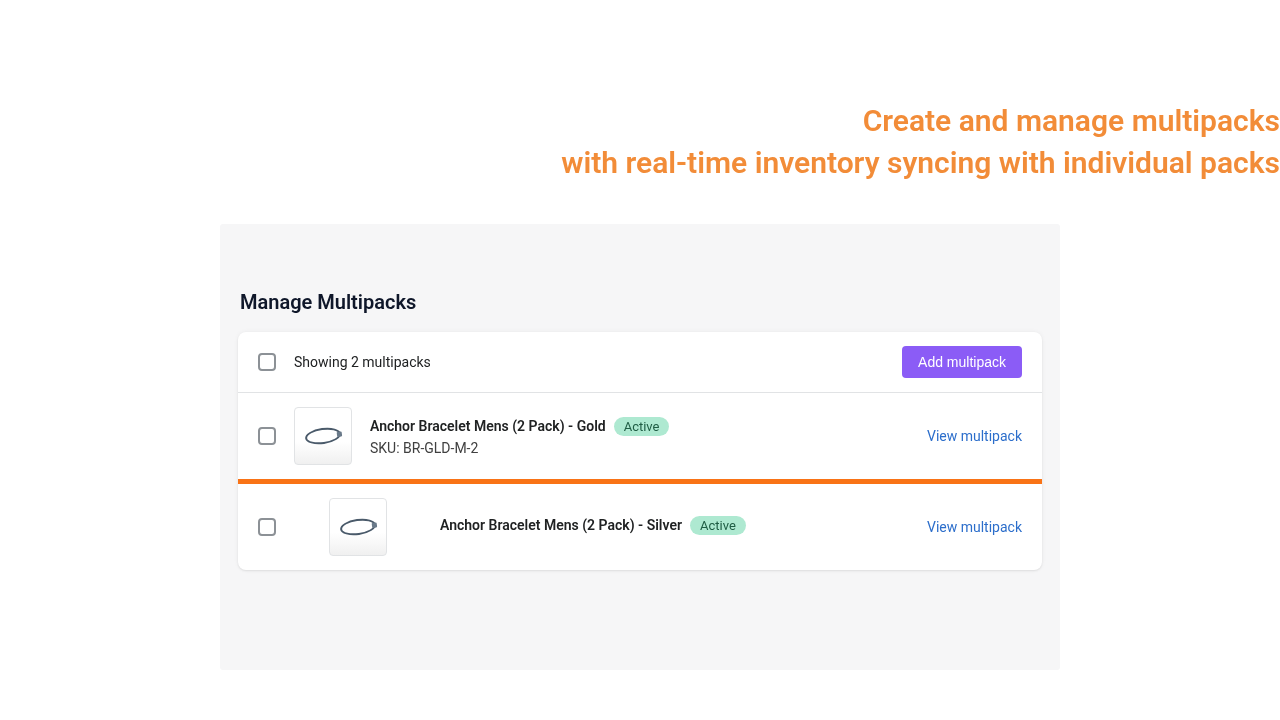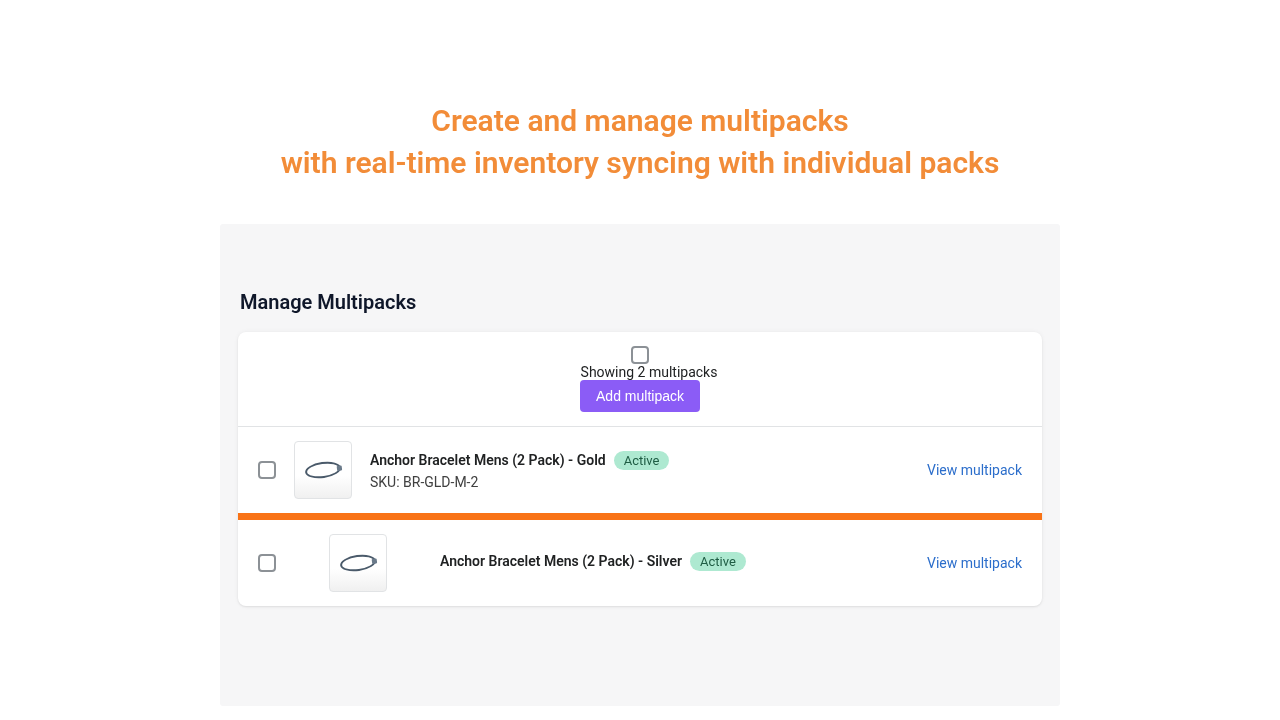--- a/index.html
+++ b/index.html
@@ -4,21 +4,21 @@
   <style>
     * { margin: 0; padding: 0; box-sizing: border-box; }
     body {
       font-family: -apple-system, BlinkMacSystemFont, "Segoe UI", Roboto, Helvetica, Arial, sans-serif;
       background: #ffffff;
       width: 1280px;
       height: 720px;
       overflow: hidden;
     }
     .headline {
-      text-align: center;
+      text-align: right;
       color: #f28c38;
       font-size: 30px;
       font-weight: 600;
       line-height: 1.4;
       padding-top: 100px;
       padding-bottom: 40px;
     }
     .panel {
       width: 840px;
       margin: 0 auto;
@@ -38,21 +38,20 @@
       background: #ffffff;
       border-radius: 8px;
       box-shadow: 0 0 5px rgba(0,0,0,0.05), 0 1px 2px rgba(0,0,0,0.08);
       overflow: hidden;
     }
     .card-header {
       display: flex;
       align-items: center;
       padding: 14px 20px;
       border-bottom: 1px solid #e1e3e5;
-      flex-direction: column;
     }
     .checkbox {
       width: 18px;
       height: 18px;
       border: 2px solid #8c9196;
       border-radius: 4px;
       flex-shrink: 0;
       cursor: pointer;
     }
     .showing-text {
@@ -68,21 +67,21 @@
       padding: 8px 16px;
       border-radius: 4px;
       font-size: 14px;
       font-weight: 500;
       cursor: pointer;
     }
     .row {
       display: flex;
       align-items: center;
       padding: 14px 20px;
-      border-bottom: 7px solid #f97316;
+      border-bottom: 5px solid #f97316;
     }
     .row:last-child { border-bottom: none; gap: 35px; }
     .thumb {
       width: 58px;
       height: 58px;
       border: 1px solid #e1e3e5;
       border-radius: 4px;
       margin-left: 18px;
       flex-shrink: 0;
       display: flex;

